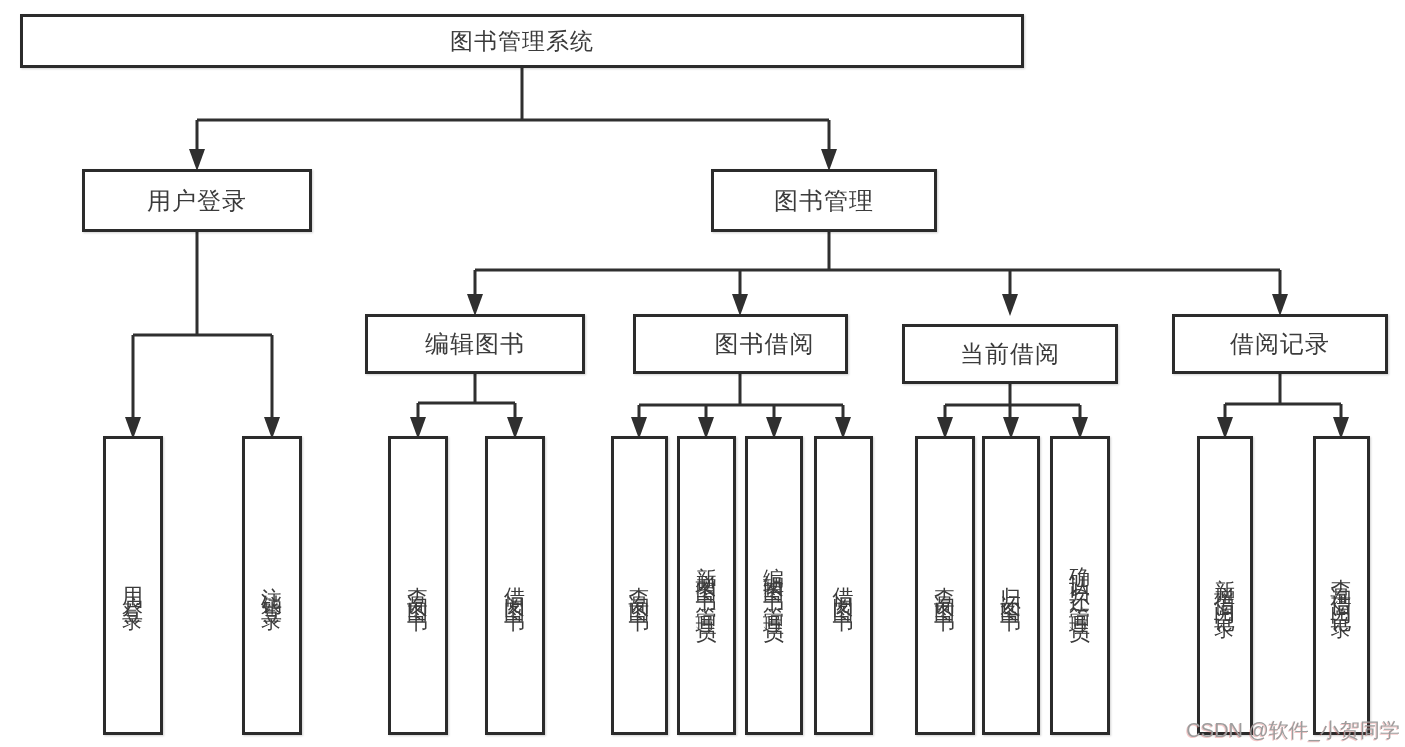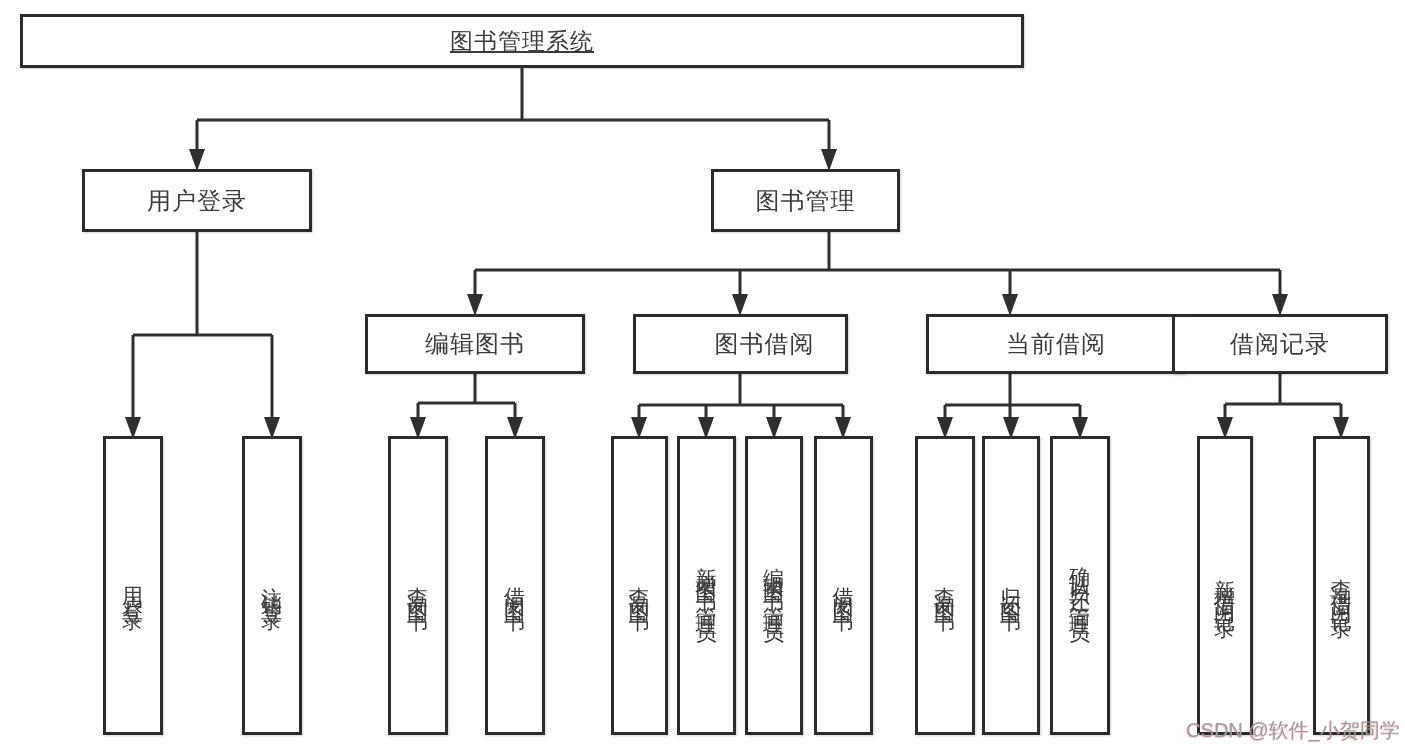--- a/index.html
+++ b/index.html
@@ -38,21 +38,21 @@
     align-items: center;
     justify-content: center;
     color: var(--text);
     z-index: 1;
   }
   .node.h {
     font-size: 24px;
     letter-spacing: 1px;
     white-space: nowrap;
   }
-  .node.root { left: 20px; top: 14px; width: 1004px; height: 54px; font-size: 23px; text-decoration: underline; }
+  .node.root { left: 20px; top: 14px; width: 1004px; height: 54px; font-size: 23px; }
 
   .node.leaf { top: 436px; height: 299px; }
   .node.leaf span {
     writing-mode: vertical-rl;
     text-orientation: mixed;
     font-size: 21px;
     letter-spacing: 8px;
     line-height: 1;
     white-space: nowrap;
     color: var(--text);
@@ -109,25 +109,25 @@
       <polygon points="1003,417 1019,417 1011,439"></polygon>
       <polygon points="1072,417 1088,417 1080,439"></polygon>
       <polygon points="1217,417 1233,417 1225,439"></polygon>
       <polygon points="1333,417 1349,417 1341,439"></polygon>
     </g>
   </svg>
 
   <div class="node h root">图书管理系统</div>
 
   <div class="node h" style="left:82px; top:169px; width:230px; height:63px;">用户登录</div>
-  <div class="node h" style="left:711px; top:169px; width:189px; height:63px;text-align:right;">图书管理</div>
+  <div class="node h" style="left:711px; top:169px; width:226px; height:63px;text-align:right;">图书管理</div>
 
   <div class="node h" style="left:365px; top:314px; width:220px; height:60px;">编辑图书</div>
   <div class="node h" style="left:633px; top:314px; width:215px; height:60px;padding-left:48px;">图书借阅</div>
-  <div class="node h" style="left:902px; top:314px; width:260px; height:60px;margin-left:24px;">当前借阅</div>
+  <div class="node h" style="left:902px; top:324px; width:216px; height:60px;">当前借阅</div>
   <div class="node h" style="left:1172px; top:314px; width:216px; height:60px;">借阅记录</div>
 
   <div class="node leaf" style="left:103px; width:60px;">
     <span>用户登录</span>
     </div>
   <div class="node leaf" style="left:242px; width:60px;">
     <span>注销登录</span>
     </div>
   <div class="node leaf" style="left:388px; width:60px;">
     <span>查询图书</span>

